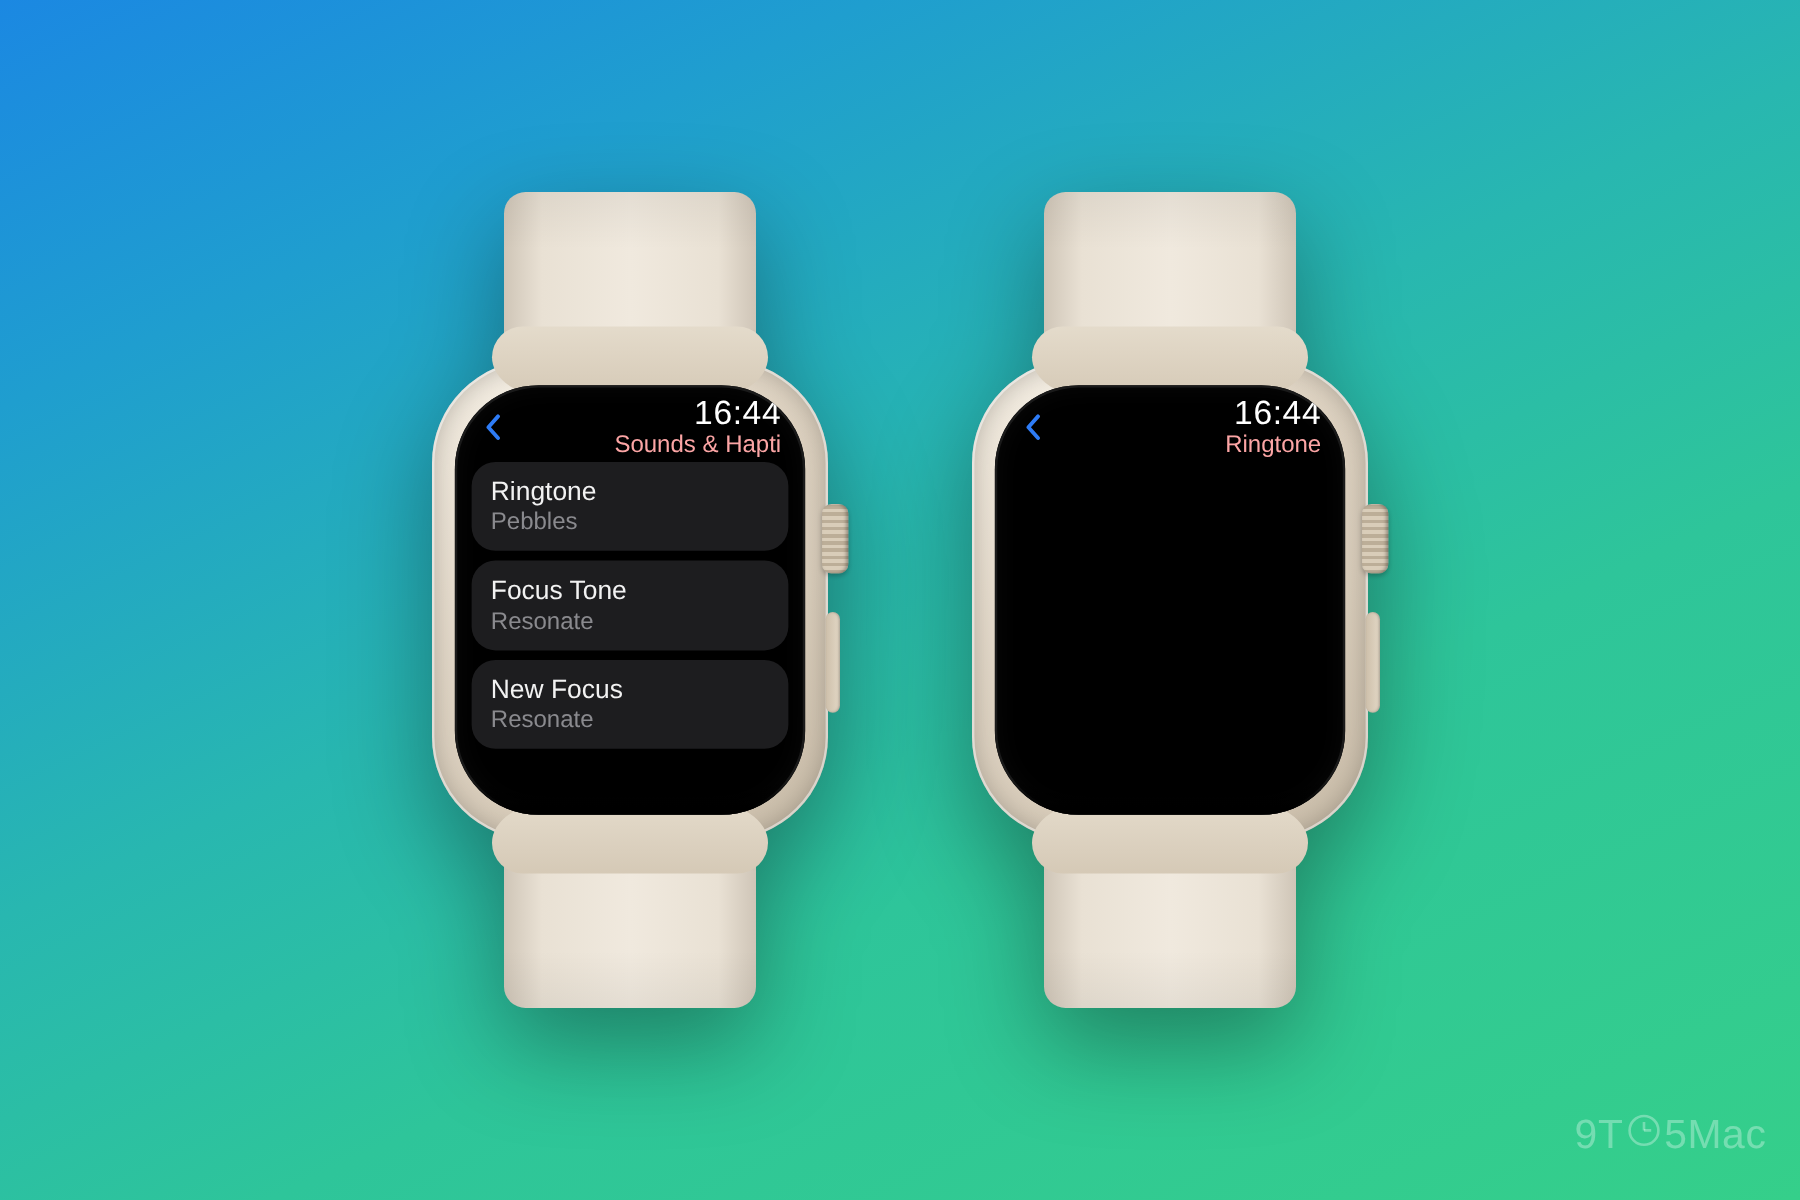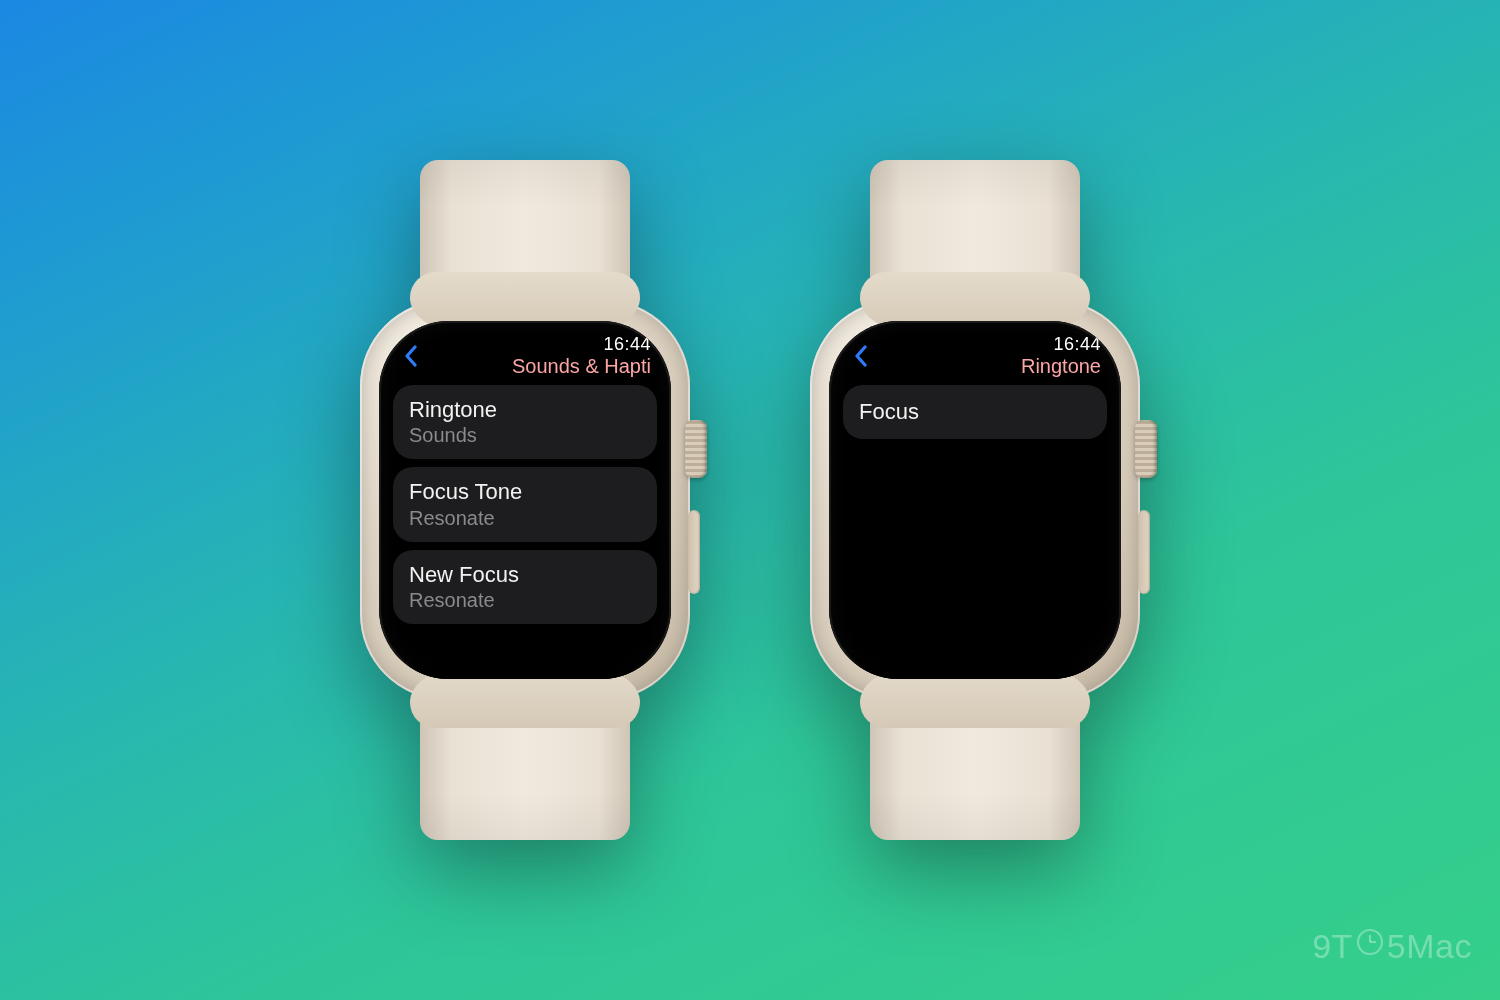--- a/index.html
+++ b/index.html
@@ -118,21 +118,21 @@
     flex: 0 0 auto;
   }
   .back svg{ width:14px; height:22px; stroke:#2e7cf6; stroke-width:3.2; fill:none; stroke-linecap:round; stroke-linejoin:round;}
   .title-wrap{
     flex:1 1 auto;
     min-width:0;
     display:flex; flex-direction:column; align-items:flex-end;
     padding-left:4px;
   }
   .clock{
-    font-size:18px;
+    font-size:28px;
     font-weight:500;
     letter-spacing:.5px;
     color:#fff;
     line-height:1;
   }
   .title{
     font-size:20px;
     font-weight:500;
     color:#fca5a5;
     white-space:nowrap;
@@ -225,21 +225,21 @@
           <div class="title-wrap">
             <div class="clock">16:44</div>
             <div class="title">Sounds &amp; Hapti</div>
           </div>
         </div>
 
         <div class="list">
           <div class="row">
             <div class="labels">
               <span class="primary">Ringtone</span>
-              <span class="secondary">Sounds</span>
+              <span class="secondary">Pebbles</span>
             </div>
           </div>
           <div class="row">
             <div class="labels">
               <span class="primary">Focus Tone</span>
               <span class="secondary">Resonate</span>
             </div>
           </div>
           <div class="row">
             <div class="labels">
@@ -269,25 +269,20 @@
                 <polyline points="11,2 3,11 11,20"></polyline>
               </svg>
           </div>
           <div class="title-wrap">
             <div class="clock">16:44</div>
             <div class="title">Ringtone</div>
           </div>
         </div>
 
         <div class="list">
-          <div class="row single">
-            <div class="labels">
-              <span class="primary">Focus</span>
-            </div>
-          </div>
         </div>
         <div class="fade-bottom"></div>
       </div>
     </div>
   </div>
 
 </div>
 
 <div class="watermark">
   <span>9T</span>

